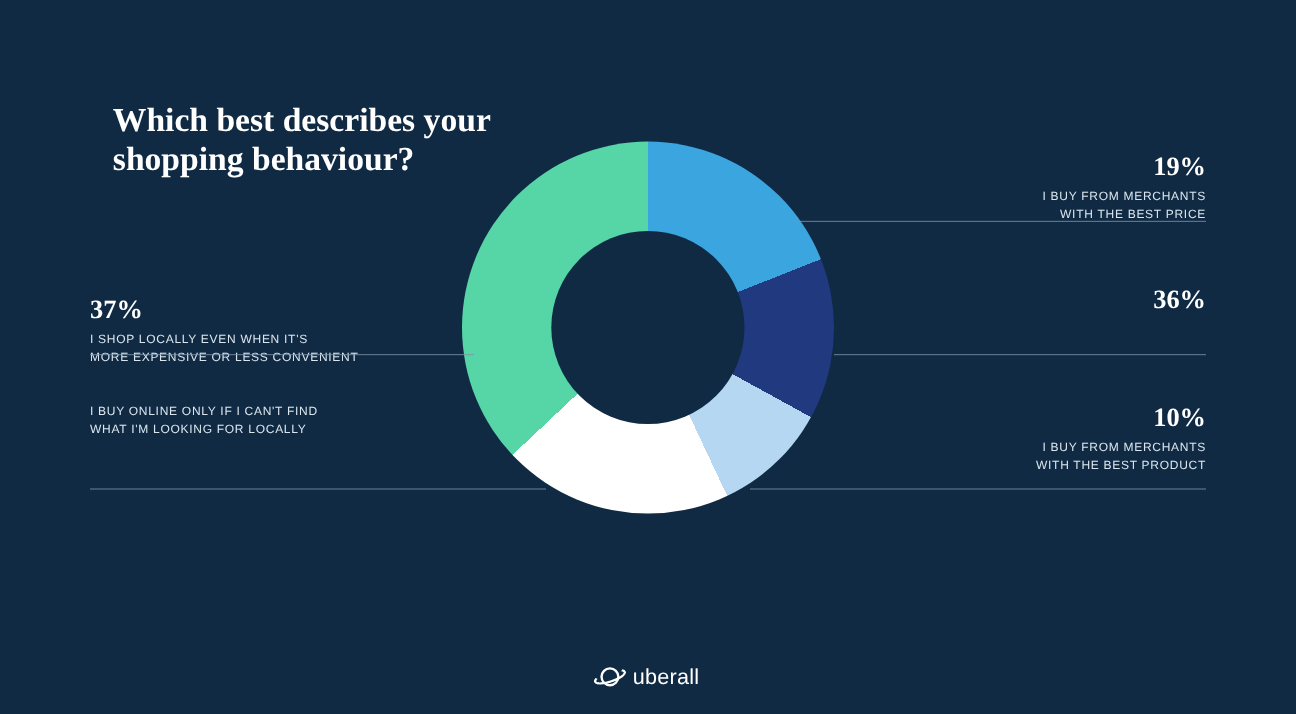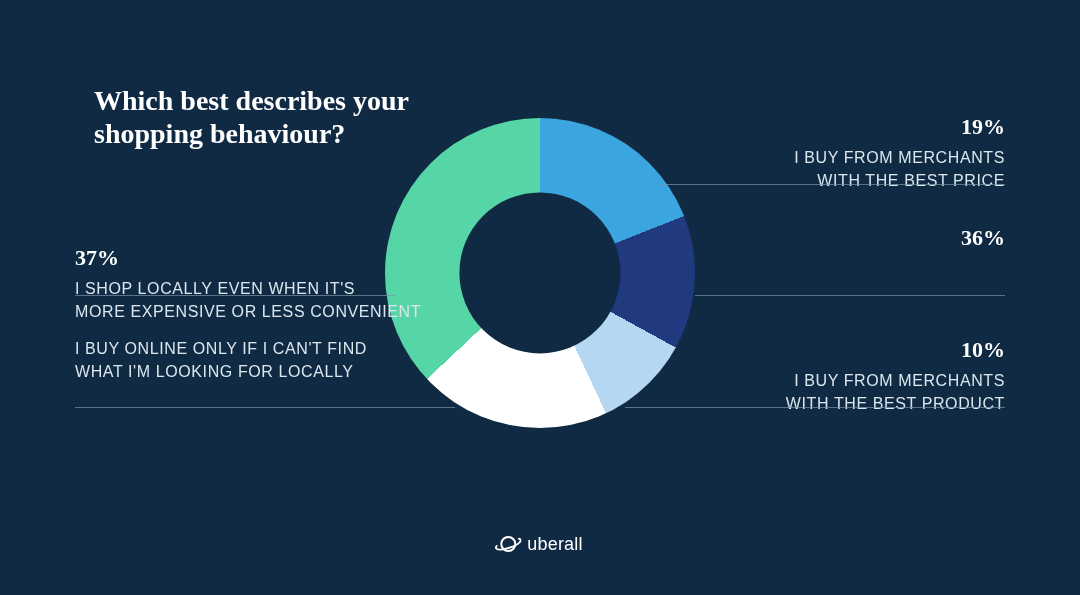--- a/index.html
+++ b/index.html
@@ -63,37 +63,37 @@
     position:absolute;
     color:var(--ink);
   }
   .callout .pct{
     font-family:Georgia,"Times New Roman",serif;
     font-weight:700;
     font-size:22px;
     margin-bottom:6px;
   }
   .callout .desc{
-    font-size:16px;
+    font-size:10px;
     letter-spacing:0.6px;
     line-height:1.45;
     text-transform:uppercase;
     color:#dbe6ee;
   }
-  .callout.right{ text-align:right; }
+  .callout.right{ text-align:right;margin-top:12px; }
   .callout.right .pct{ text-align:right; }
   .leader{
     position:absolute;
     height:1px;
     background:var(--line);
     opacity:0.7;
   }
   .brand{
     position:absolute;
-    left:50%;bottom:40px;transform:translateX(-50%);
+    left:50%;bottom:20px;transform:translateX(-50%);
     display:flex;align-items:center;gap:8px;
     color:var(--ink);
     font-size:18px;
     font-weight:500;
     letter-spacing:0.2px;
   }
   .brand .planet{
     position:relative;width:22px;height:22px;flex:none;
   }
   .brand .planet .globe{
@@ -129,21 +129,21 @@
     <span>WITH THE BEST PRICE</span>
   </div>
 </div>
 <div class="leader" style="left:660px; top:184px; width:345px;"></div>
 
 <div class="callout right" style="right:75px; top:225px;">
   <div class="pct">36%</div>
 </div>
 <div class="leader" style="left:695px; top:295px; width:310px;"></div>
 
-<div class="callout right" style="right:75px; top:337px;">
+<div class="callout right" style="right:75px; top:323px;">
   <div class="pct">10%</div>
   <div class="desc">
     <span>I BUY FROM MERCHANTS</span><br>
     <span>WITH THE BEST PRODUCT</span>
   </div>
 </div>
 <div class="leader" style="left:625px; top:407px; width:380px;"></div>
 
 <div class="callout" style="left:75px; top:225px;margin-top:20px;">
   <div class="pct">37%</div>

